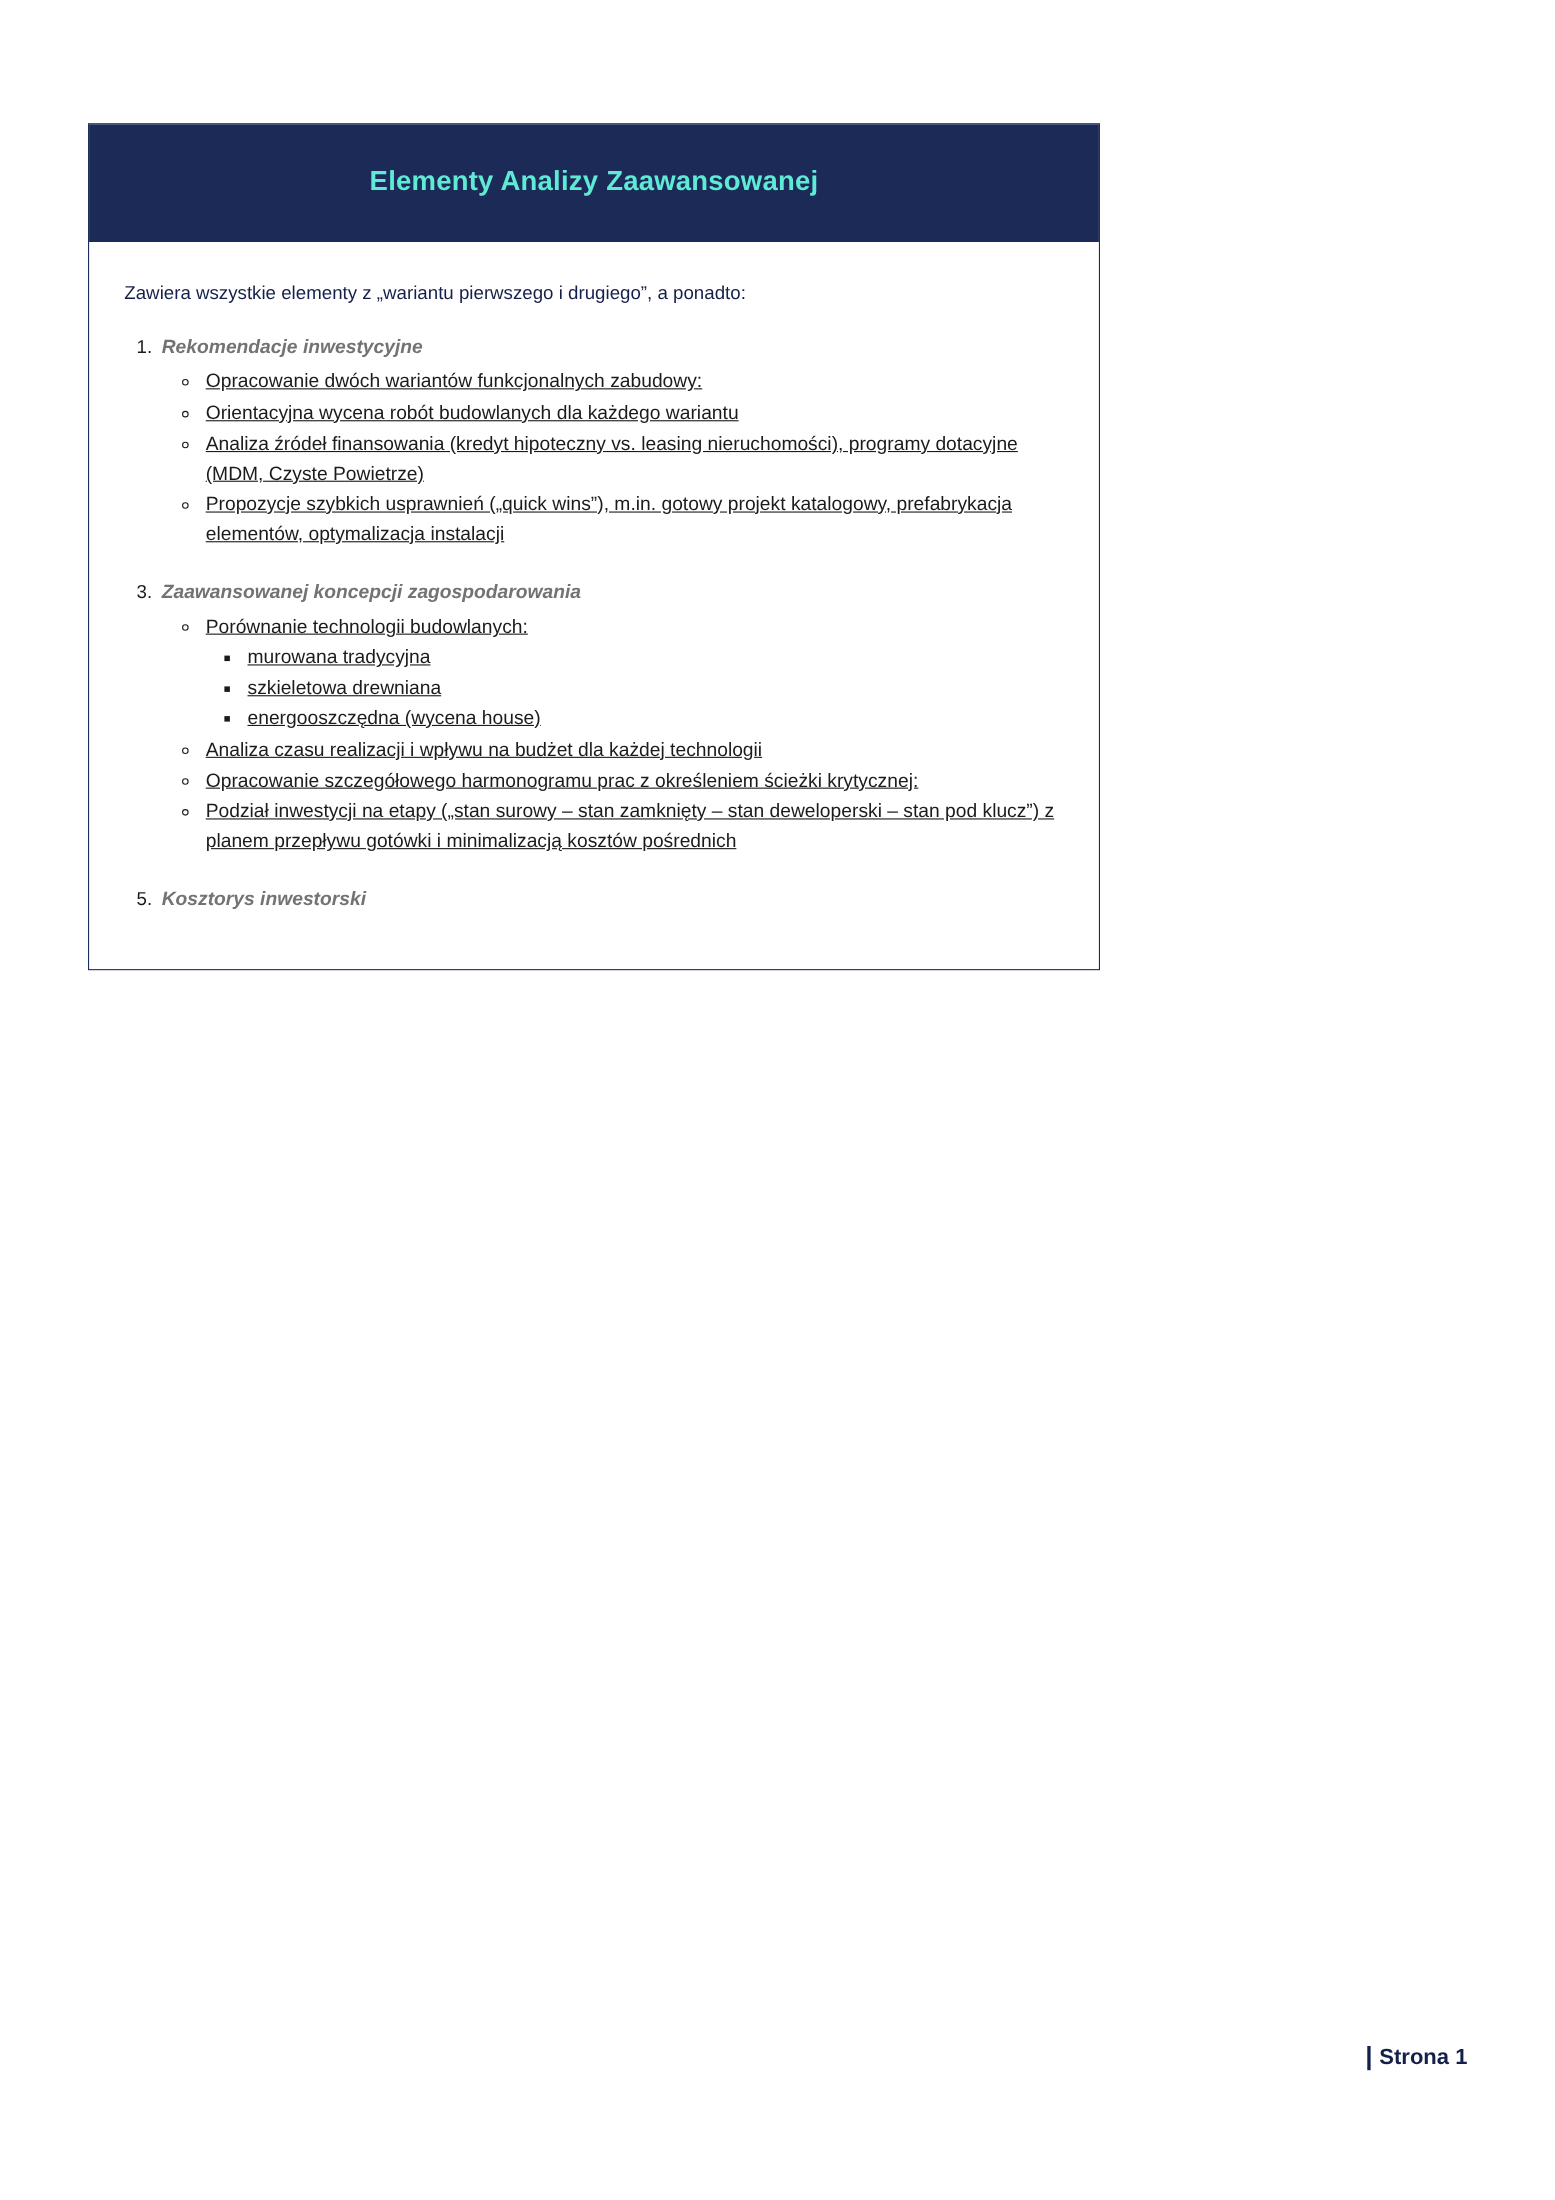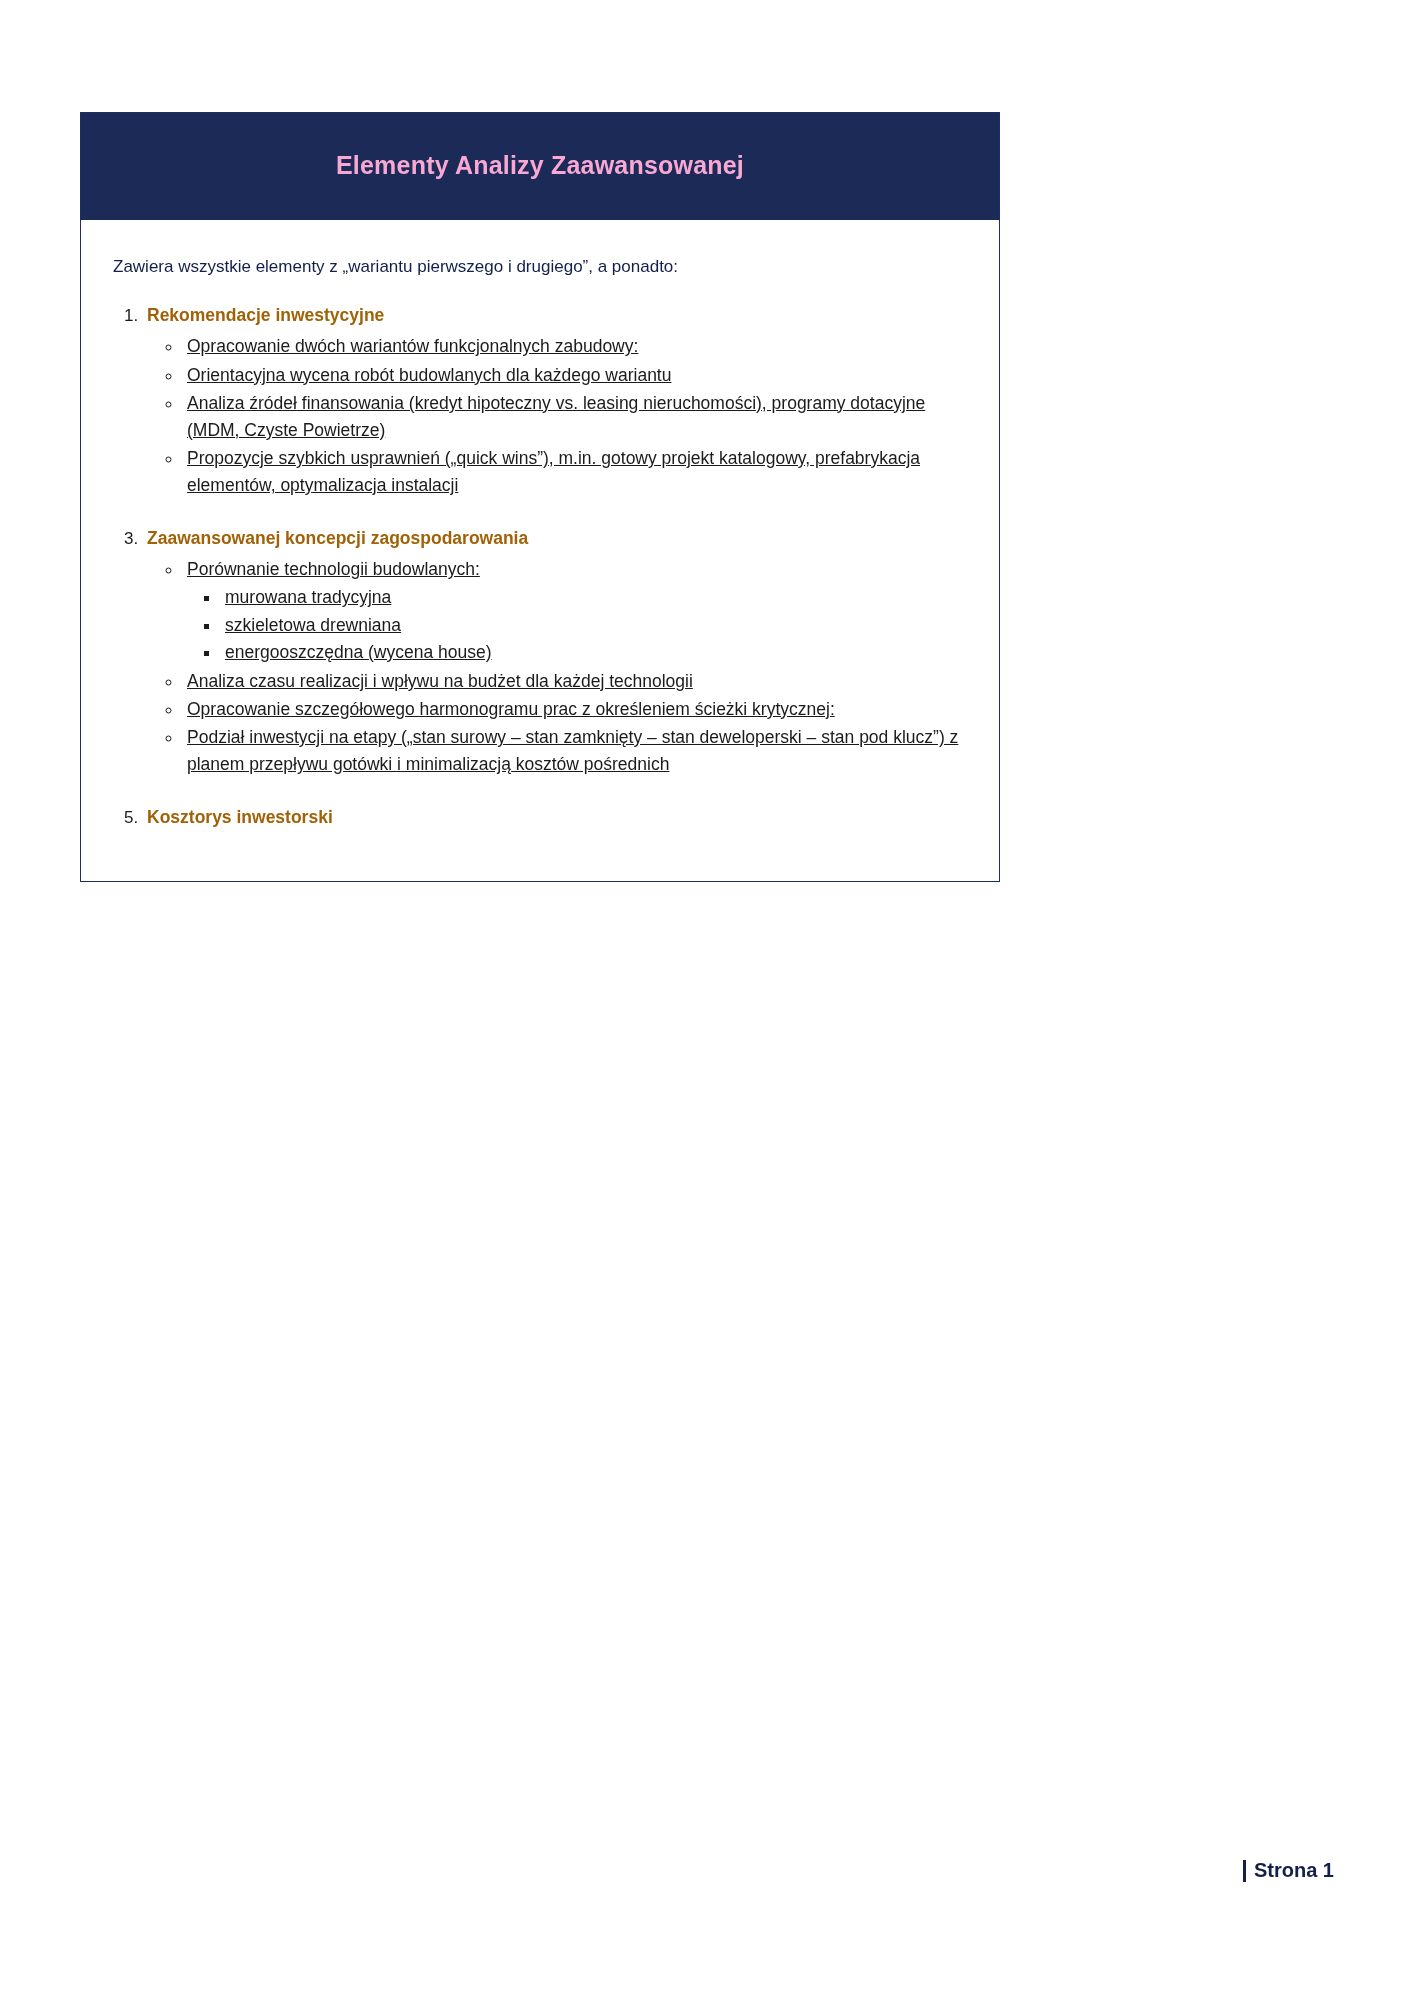--- a/index.html
+++ b/index.html
@@ -26,21 +26,21 @@
     position: absolute;
     left: 80px;
     top: 112px;
     width: 920px;
     border: 1px solid #1a2f5e;
     box-sizing: border-box;
     background: #ffffff;
   }
   .doc-header {
     background: #1b2a57;
-    color: #f9a8d4;
+    color: #5eead4;
     text-align: center;
     font-weight: bold;
     font-size: 25px;
     padding: 38px 20px 40px 20px;
     letter-spacing: 0.2px;
   }
   .doc-body {
     padding: 28px 28px 42px 20px;
     font-size: 17.5px;
     line-height: 1.55;
@@ -62,23 +62,24 @@
     margin-bottom: 6px;
     padding-left: 4px;
   }
   ol.level1 > li::marker {
     font-size: 17px;
     color: #1b1b1b;
   }
   .l1-title {
     font-weight: bold;
     font-size: 17.5px;
-    color: #a16207;
+    color: #737373;
     display: inline-block;
     margin-bottom: 2px;
+    font-style: italic;
   }
   ul.level2 {
     margin: 2px 0 0 0;
     padding-left: 36px;
     list-style: circle;
   }
   ul.level2 > li {
     margin-bottom: 1px;
     padding-left: 4px;
     font-size: 17.5px;

